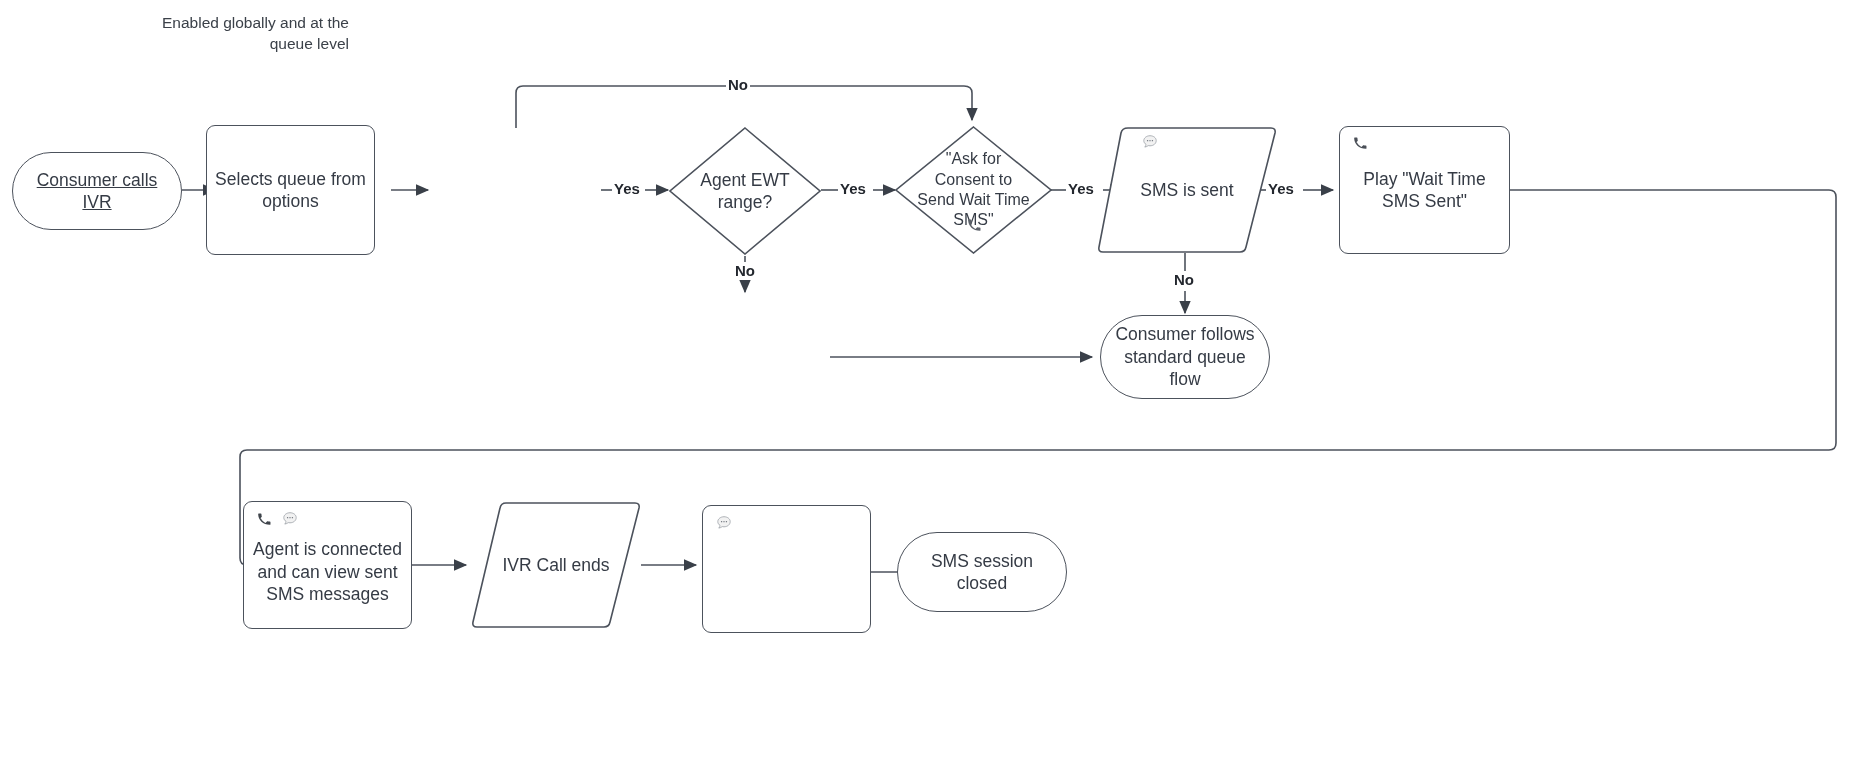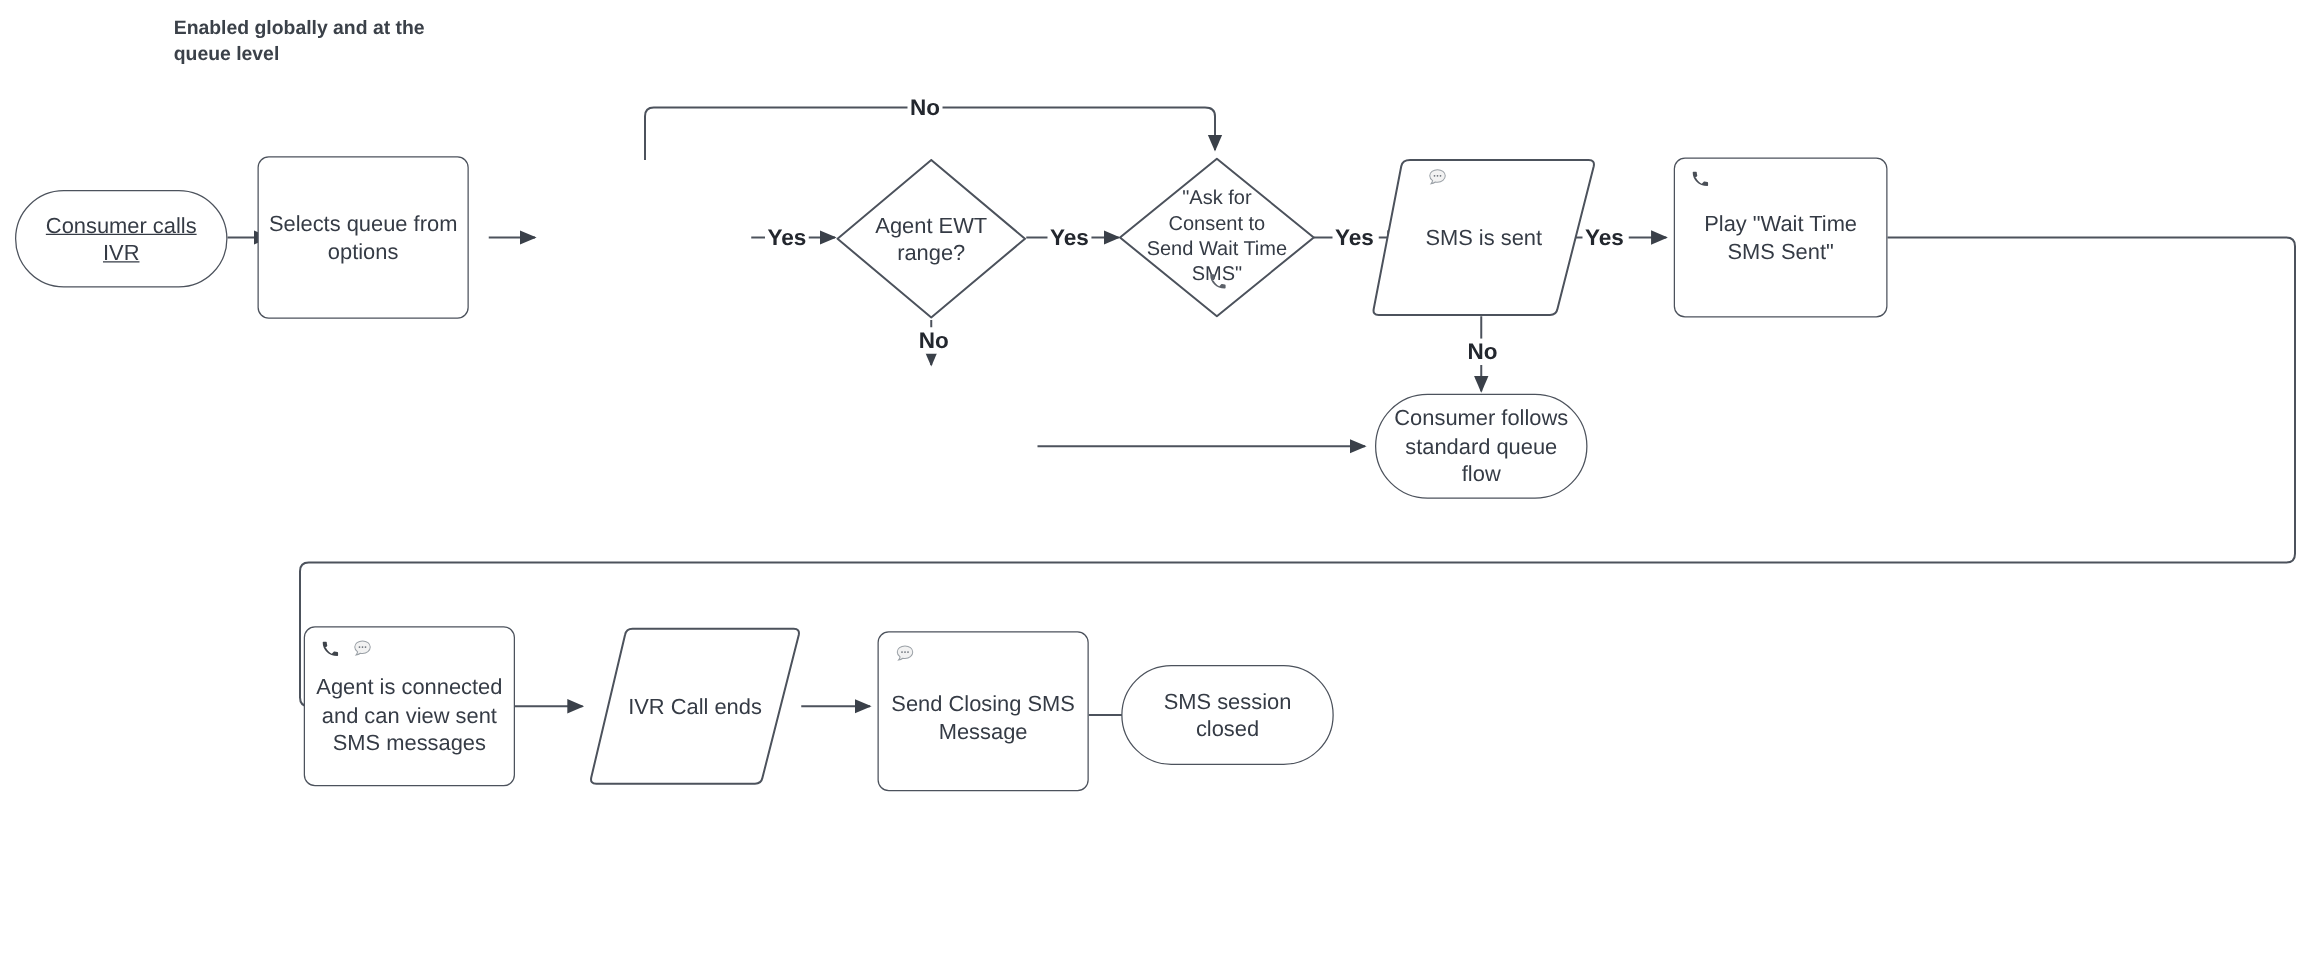--- a/index.html
+++ b/index.html
@@ -87,35 +87,35 @@
     top: auto;
     bottom: 22px;
     justify-content: center;
   }
   .ic {
     display: inline-block;
     line-height: 0;
   }
   .edge-label {
     position: absolute;
-    font-size: 18px;
+    font-size: 15px;
     font-weight: bold;
     color: #23272e;
     background: #ffffff;
     padding: 0 2px;
     z-index: 2;
     white-space: nowrap;
     font-family: "Liberation Sans", sans-serif;
   }
   .title-note {
     position: absolute;
     font-size: 15.5px;
-    font-weight: bold;
+    font-weight: normal;
     color: #3b4149;
-    text-align: left;
+    text-align: right;
     line-height: 1.35;
     z-index: 3;
     white-space: pre-line;
     font-family: "Liberation Sans", sans-serif;
   }
 </style>
 </head>
 <body>
 
 <div id="canvas">
@@ -261,22 +261,20 @@
   </div>
 
   <div class="node shape-para" style="left:470px; top:501px; width:172px; height:128px;">
     <svg class="parasvg" viewBox="0 0 172 128" preserveAspectRatio="none">
       <path d="M36,2 L165,2 Q170,2 169,7 L140,121 Q139,126 134,126 L7,126 Q2,126 3,121 L30,7 Q31,2 36,2 Z" fill="#ffffff" stroke="#4c525c" stroke-width="1.6" vector-effect="non-scaling-stroke"></path>
     </svg>
     <span class="label">IVR Call ends</span>
   </div>
 
   <div class="node shape-rect" style="left:702px; top:505px; width:169px; height:128px;">
-    <span class="label" style="margin-top:10px;">Send Closing SMS
-Message</span>
     <span class="icons">
       <span class="ic">
         <svg width="16" height="16" viewBox="0 0 24 24">
           <path d="M12 2.6c-5.1 0-9.3 3.3-9.3 7.4 0 2.3 1.3 4.3 3.4 5.7-.2 1.2-.8 2.6-1.9 3.9 1.9-.3 3.8-1.1 5.2-2.2.8.2 1.7.3 2.6.3 5.1 0 9.3-3.3 9.3-7.7S17.1 2.6 12 2.6z" fill="#f2f2f2" stroke="#9aa0a6" stroke-width="1.2"></path>
           <circle cx="8.4" cy="10" r="1.05" fill="#6b7179"></circle>
           <circle cx="12" cy="10" r="1.05" fill="#6b7179"></circle>
           <circle cx="15.6" cy="10" r="1.05" fill="#6b7179"></circle>
         </svg>
       </span>
     </span>

